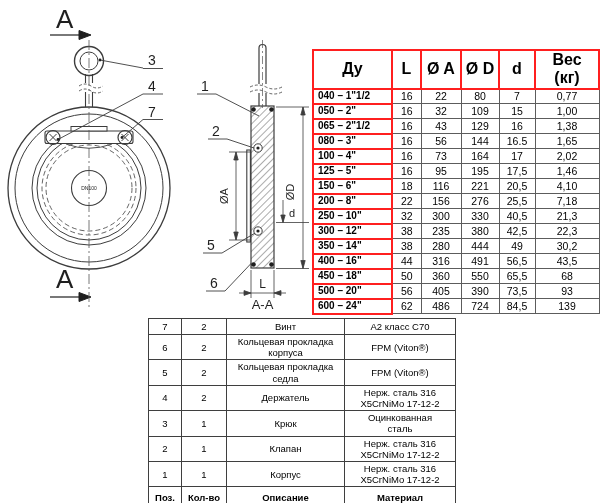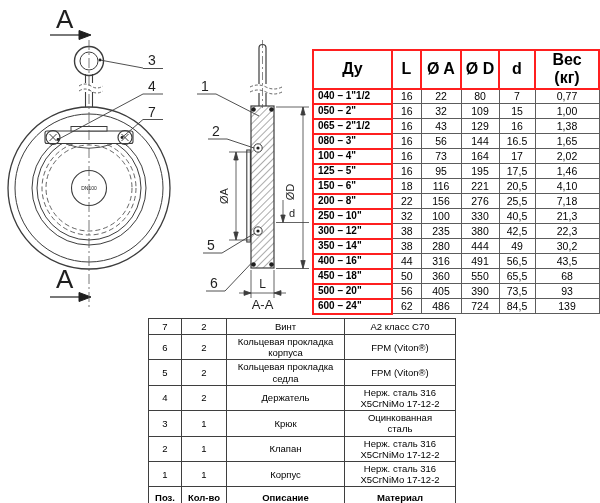--- a/index.html
+++ b/index.html
@@ -247,21 +247,21 @@
           <td>200 – 8"</td>
           <td>22</td>
           <td>156</td>
           <td>276</td>
           <td>25,5</td>
           <td>7,18</td>
         </tr>
         <tr>
           <td>250 – 10"</td>
           <td>32</td>
-          <td>100</td>
+          <td>300</td>
           <td>330</td>
           <td>40,5</td>
           <td>21,3</td>
         </tr>
         <tr>
           <td>300 – 12"</td>
           <td>38</td>
           <td>235</td>
           <td>380</td>
           <td>42,5</td>

